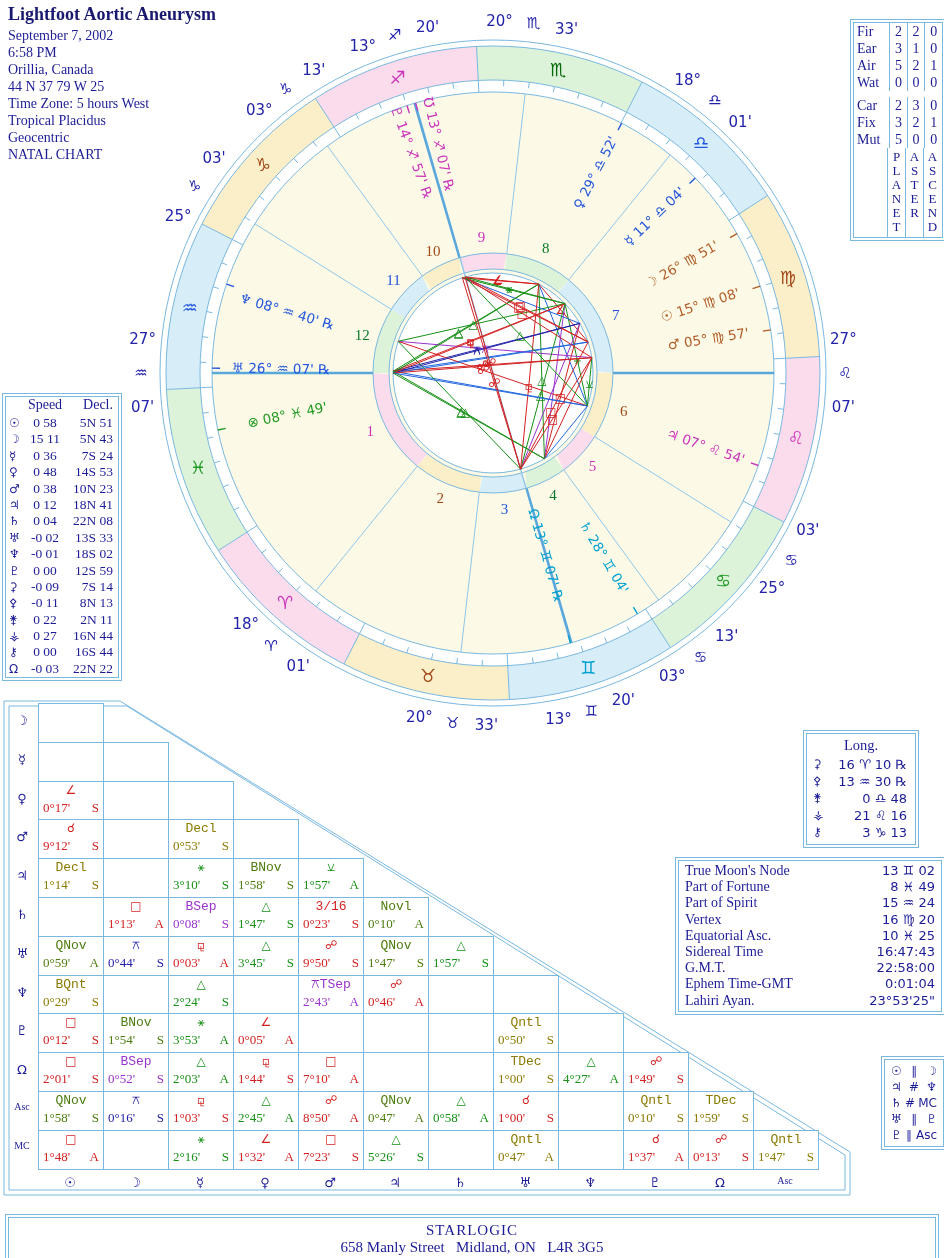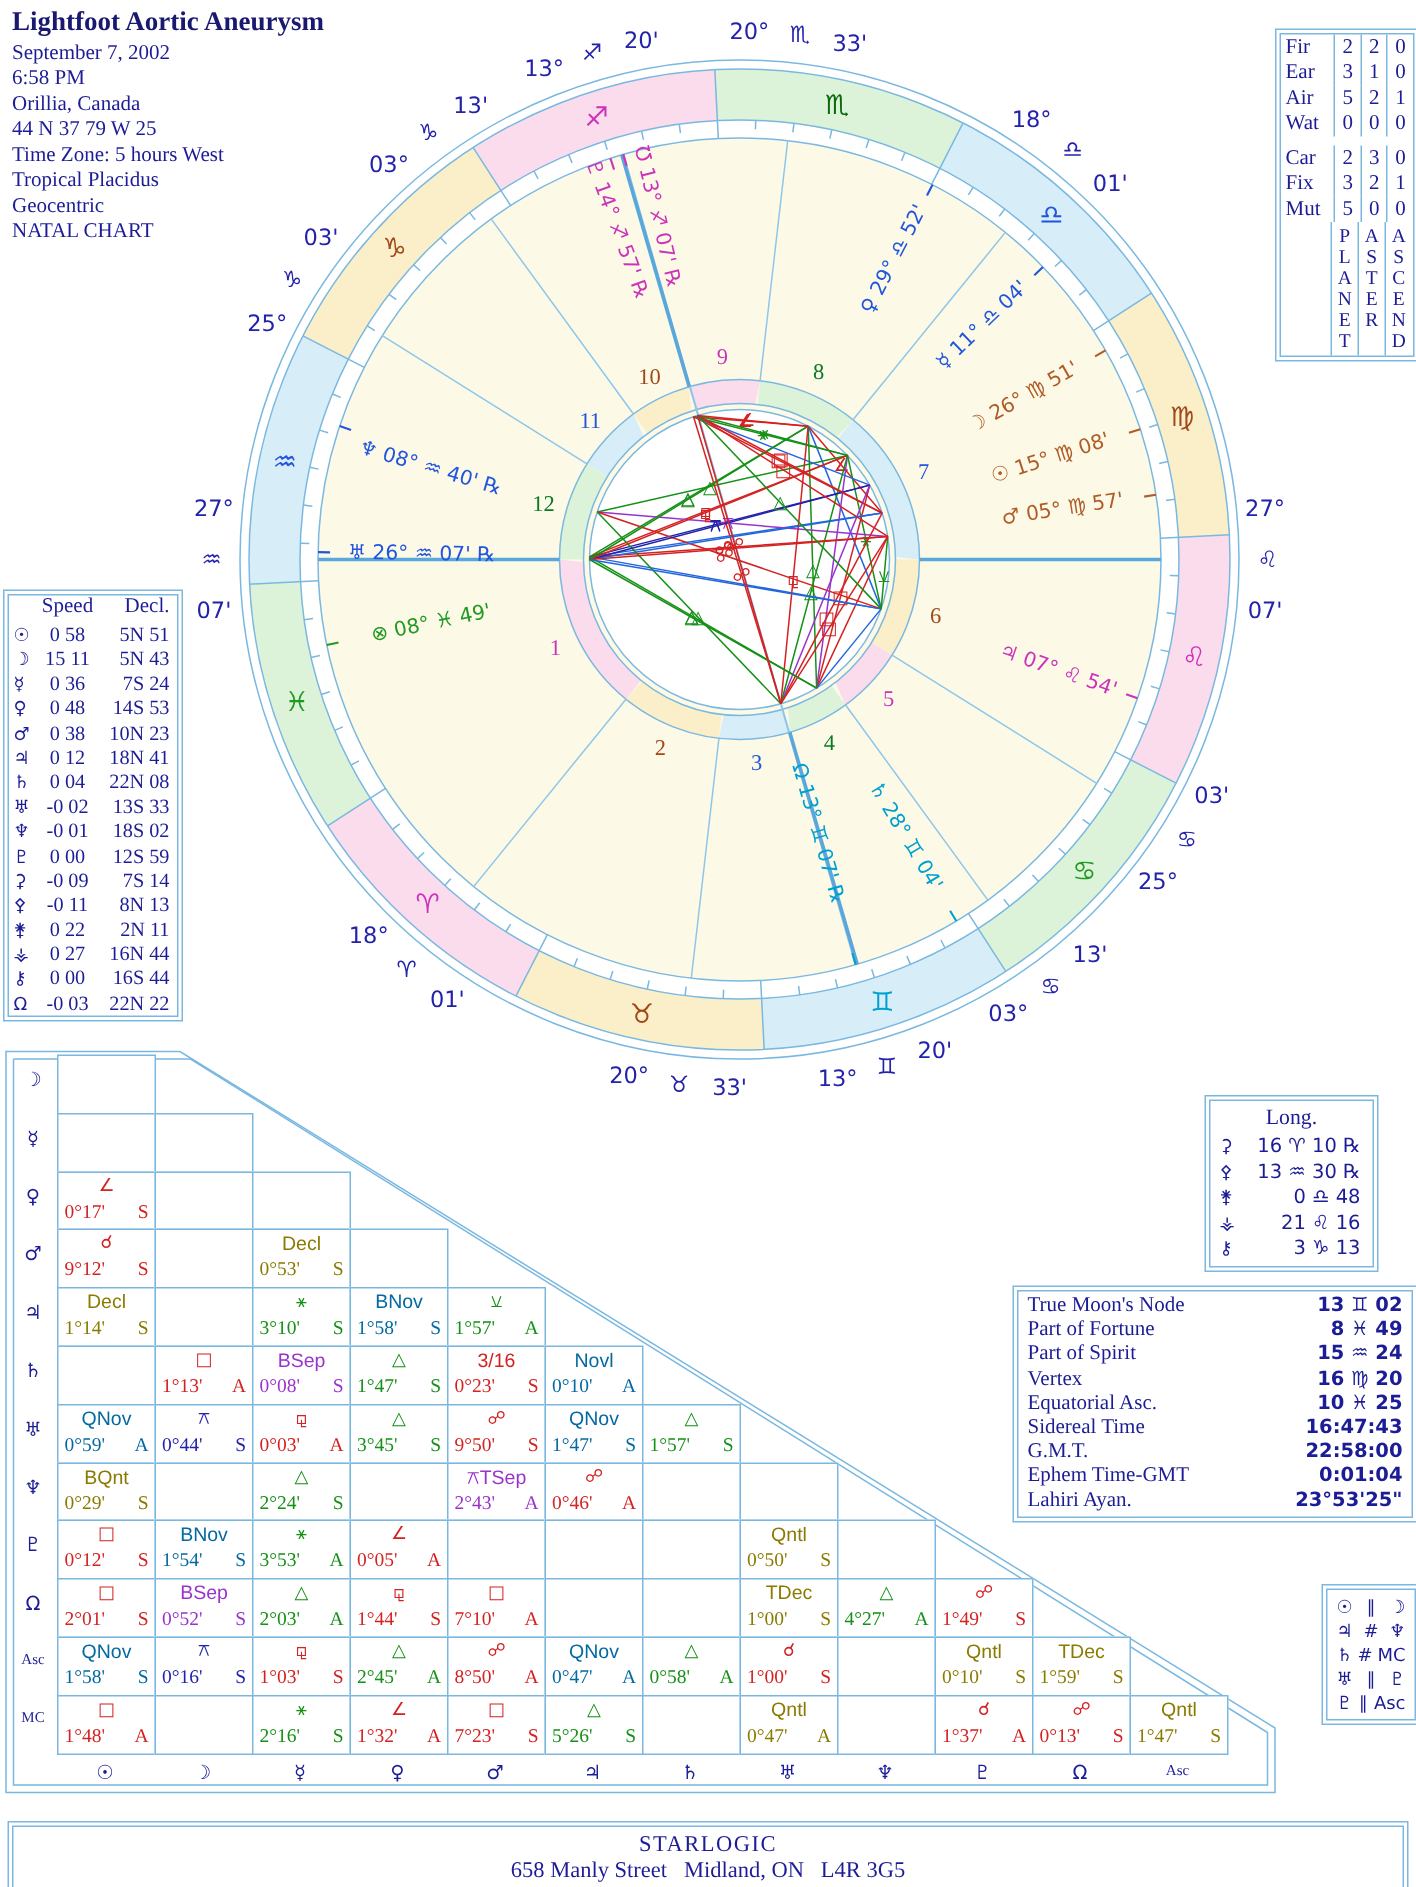--- a/index.html
+++ b/index.html
@@ -30,42 +30,42 @@
   
   #long{left:806px;top:716px;width:108px;font-size:14px;padding:3px 0;}
   #long .ltitle{text-align:center;font-size:14.5px;margin-bottom:2px;}
   #long .lrow{display:flex;height:17px;line-height:17px;}
   #long .lg{width:20px;padding-left:6px;font-family:"DejaVu Sans",sans-serif;font-size:12px;}
   #long .lv{flex:1;text-align:right;padding-right:8px;font-family:"DejaVu Sans",sans-serif;font-size:13px;}
   
   #misc{left:678px;top:843px;width:262px;font-size:14px;padding:2px 0;}
   #misc .mrow{display:flex;height:16.2px;line-height:16.2px;}
   #misc .ml{flex:1;padding-left:6px;}
-  #misc .mv{text-align:right;padding-right:6px;font-family:"DejaVu Sans",sans-serif;font-size:13px;white-space:pre;font-weight:bold;}
+  #misc .mv{text-align:right;padding-right:6px;font-family:"DejaVu Sans",sans-serif;font-size:13px;white-space:pre;}
   
   #par{left:884px;top:1042px;width:58px;font-size:13px;padding:3px 0;}
   #par .prow{display:flex;justify-content:space-between;padding:0 6px;height:16px;line-height:16px;
              font-family:"DejaVu Sans",sans-serif;font-size:12px;}
   
   #footer{left:8px;top:1200px;width:926px;height:48px;text-align:center;}
   #footer .f1{font-size:15px;margin-top:4px;letter-spacing:1px;}
   #footer .f2{font-size:15px;white-space:pre;}
   
   #grid{left:2px;top:700px;width:860px;height:500px;font-size:13px;}
   #grid .cell{position:absolute;width:64px;height:37.8px;border:1px solid #7ab8e0;background:#fff;}
   #grid .ctop{height:17px;line-height:17px;text-align:center;font-family:"DejaVu Sans",sans-serif;font-size:12px;}
-  #grid .ctop.txt{font-family:Liberation Sans, sans-serif;font-size:13px;}
+  #grid .ctop.txt{font-family:Liberation Mono, monospace;font-size:13px;}
   #grid .cbot{display:flex;justify-content:space-between;padding:0 4px;height:18px;line-height:18px;
               font-size:13px;}
   #grid .rlab{position:absolute;left:8px;width:24px;text-align:center;
               font-family:"DejaVu Sans",sans-serif;font-size:13px;color:#1c1c96;}
   #grid .rlab.small{font-size:10px;font-family:"Liberation Serif",serif;}
   #grid .clab{position:absolute;width:64px;text-align:center;font-family:"DejaVu Sans",sans-serif;
               font-size:13px;color:#1c1c96;}
-  .c-r{color:#d42222;} .c-g{color:#169016;} .c-b{color:#0369a1;}
+  .c-r{color:#d42222;} .c-g{color:#169016;} .c-b{color:#4d7c0f;}
   .c-n{color:#2222aa;} .c-p{color:#9933cc;} .c-y{color:#8a7a00;text-align:center;}
   #wheel{left:120px;top:0px;z-index:2;pointer-events:none;}
   #gridwrap{z-index:1;}
 </style>
 </head>
 <body>
 
 <div id="header" class="abs">
   <div class="title">Lightfoot Aortic Aneurysm</div>
   <div id="header-lines">

